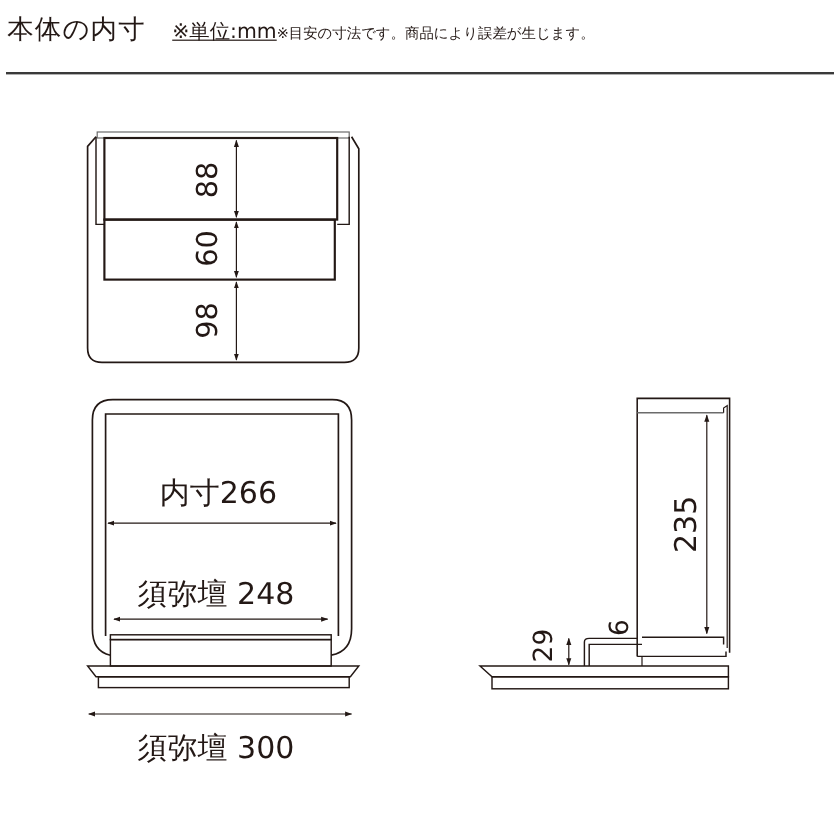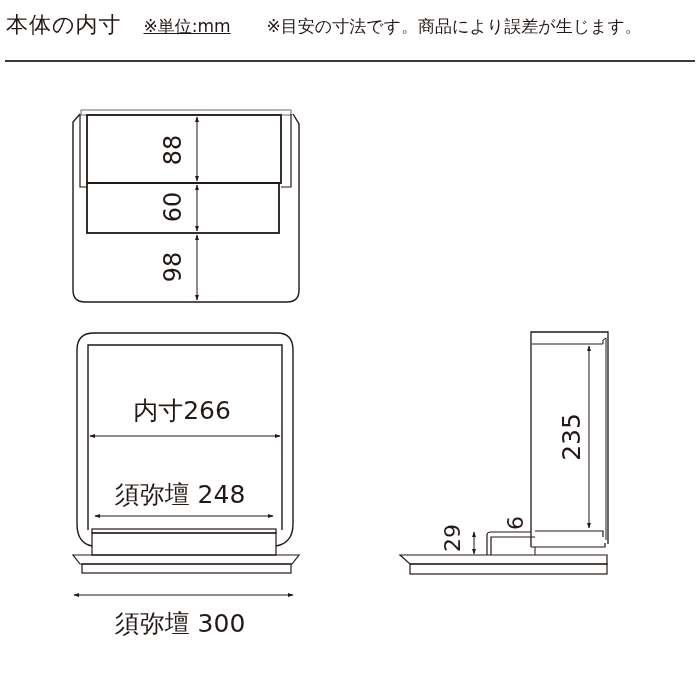--- a/index.html
+++ b/index.html
@@ -1,20 +1,20 @@
 <!DOCTYPE html>
 <html><head>
 <meta charset="utf-8">
 <style>
   html, body { margin: 0; padding: 0; background: #ffffff; }
   body { width: 700px; height: 700px; position: relative; overflow: hidden; font-family: "DejaVu Sans", sans-serif; color: #231815; }
   .header { position: absolute; left: 6px; top: 10px; height: 36px; display: flex; align-items: baseline; white-space: nowrap; }
   .title { font-size: 22px; letter-spacing: 1px; }
   .unit { font-size: 17px; margin-left: 22px; text-decoration: underline; }
-  .note { font-size: 17px; margin-left: 36px; }
+  .note { font-size: 12px; }
   .rule { position: absolute; left: 5px; right: 5px; top: 60px; height: 2px; background: #3a3a3a; }
   svg { position: absolute; left: 0; top: 0; }
   .dimtext { font-family: "DejaVu Sans", sans-serif; fill: #231815; }
 </style>
 </head>
 <body>
 
 <div class="header">
   <span class="title">本体の内寸</span>
   <span class="unit">※単位:mm</span>

